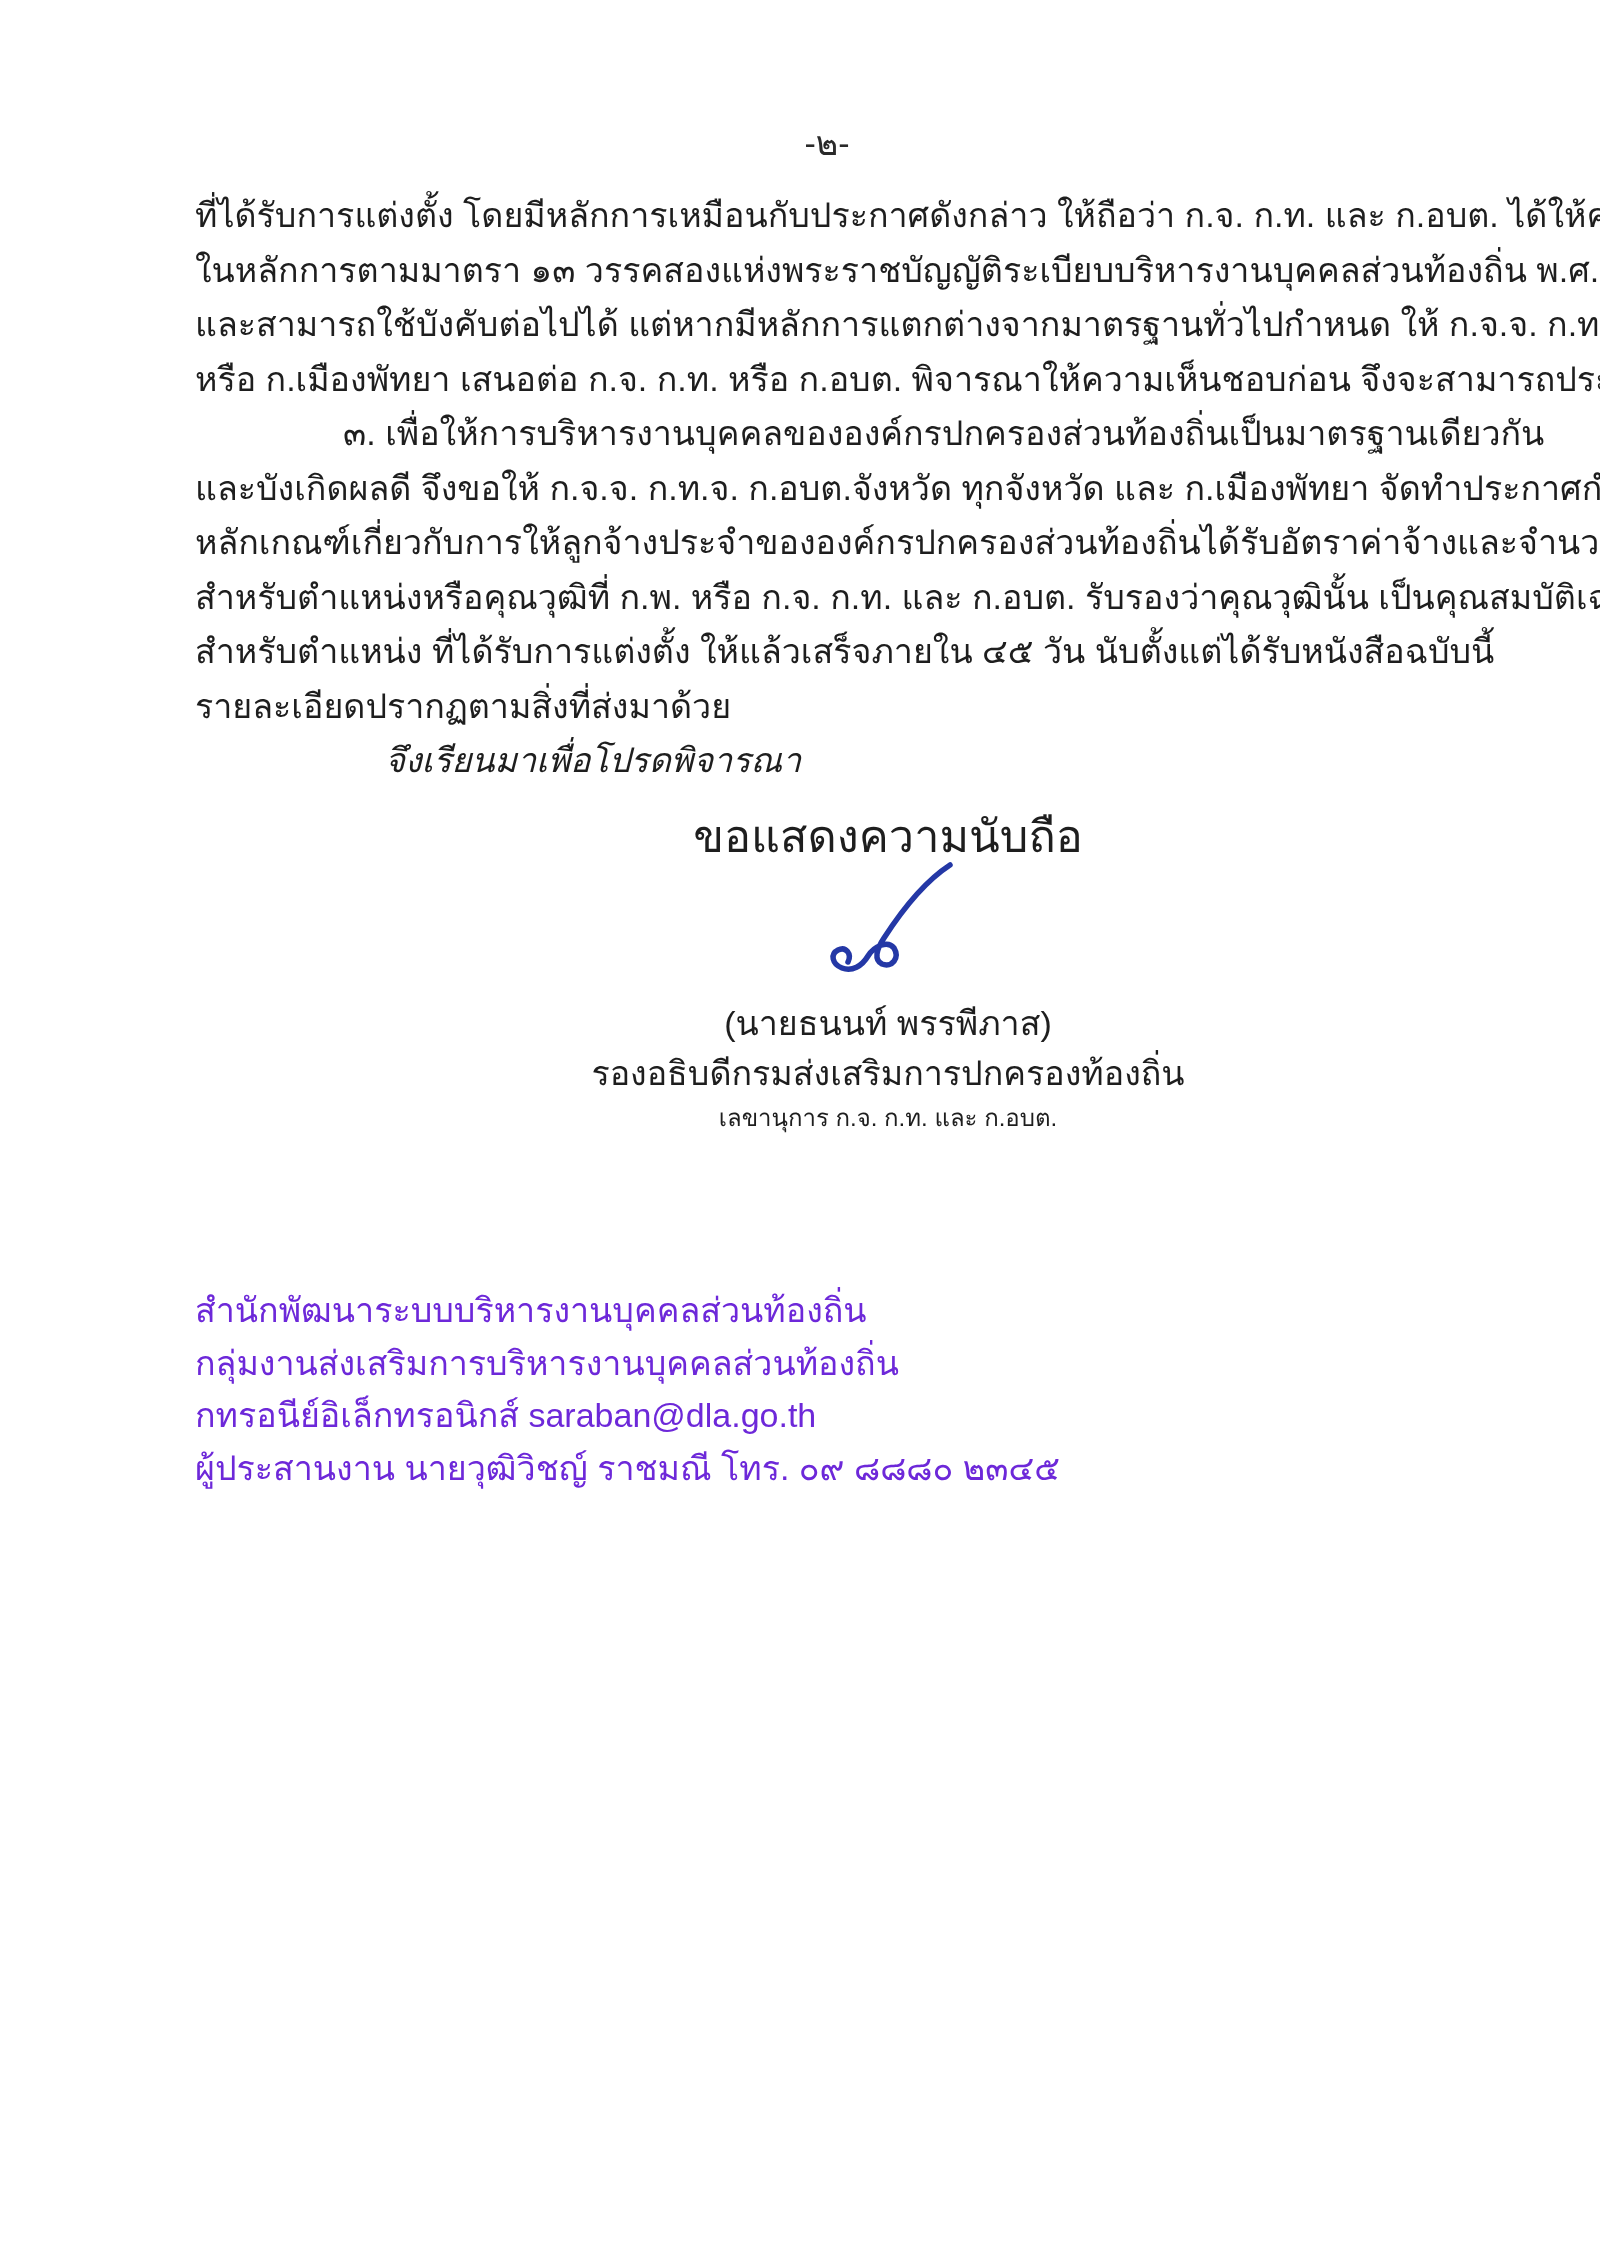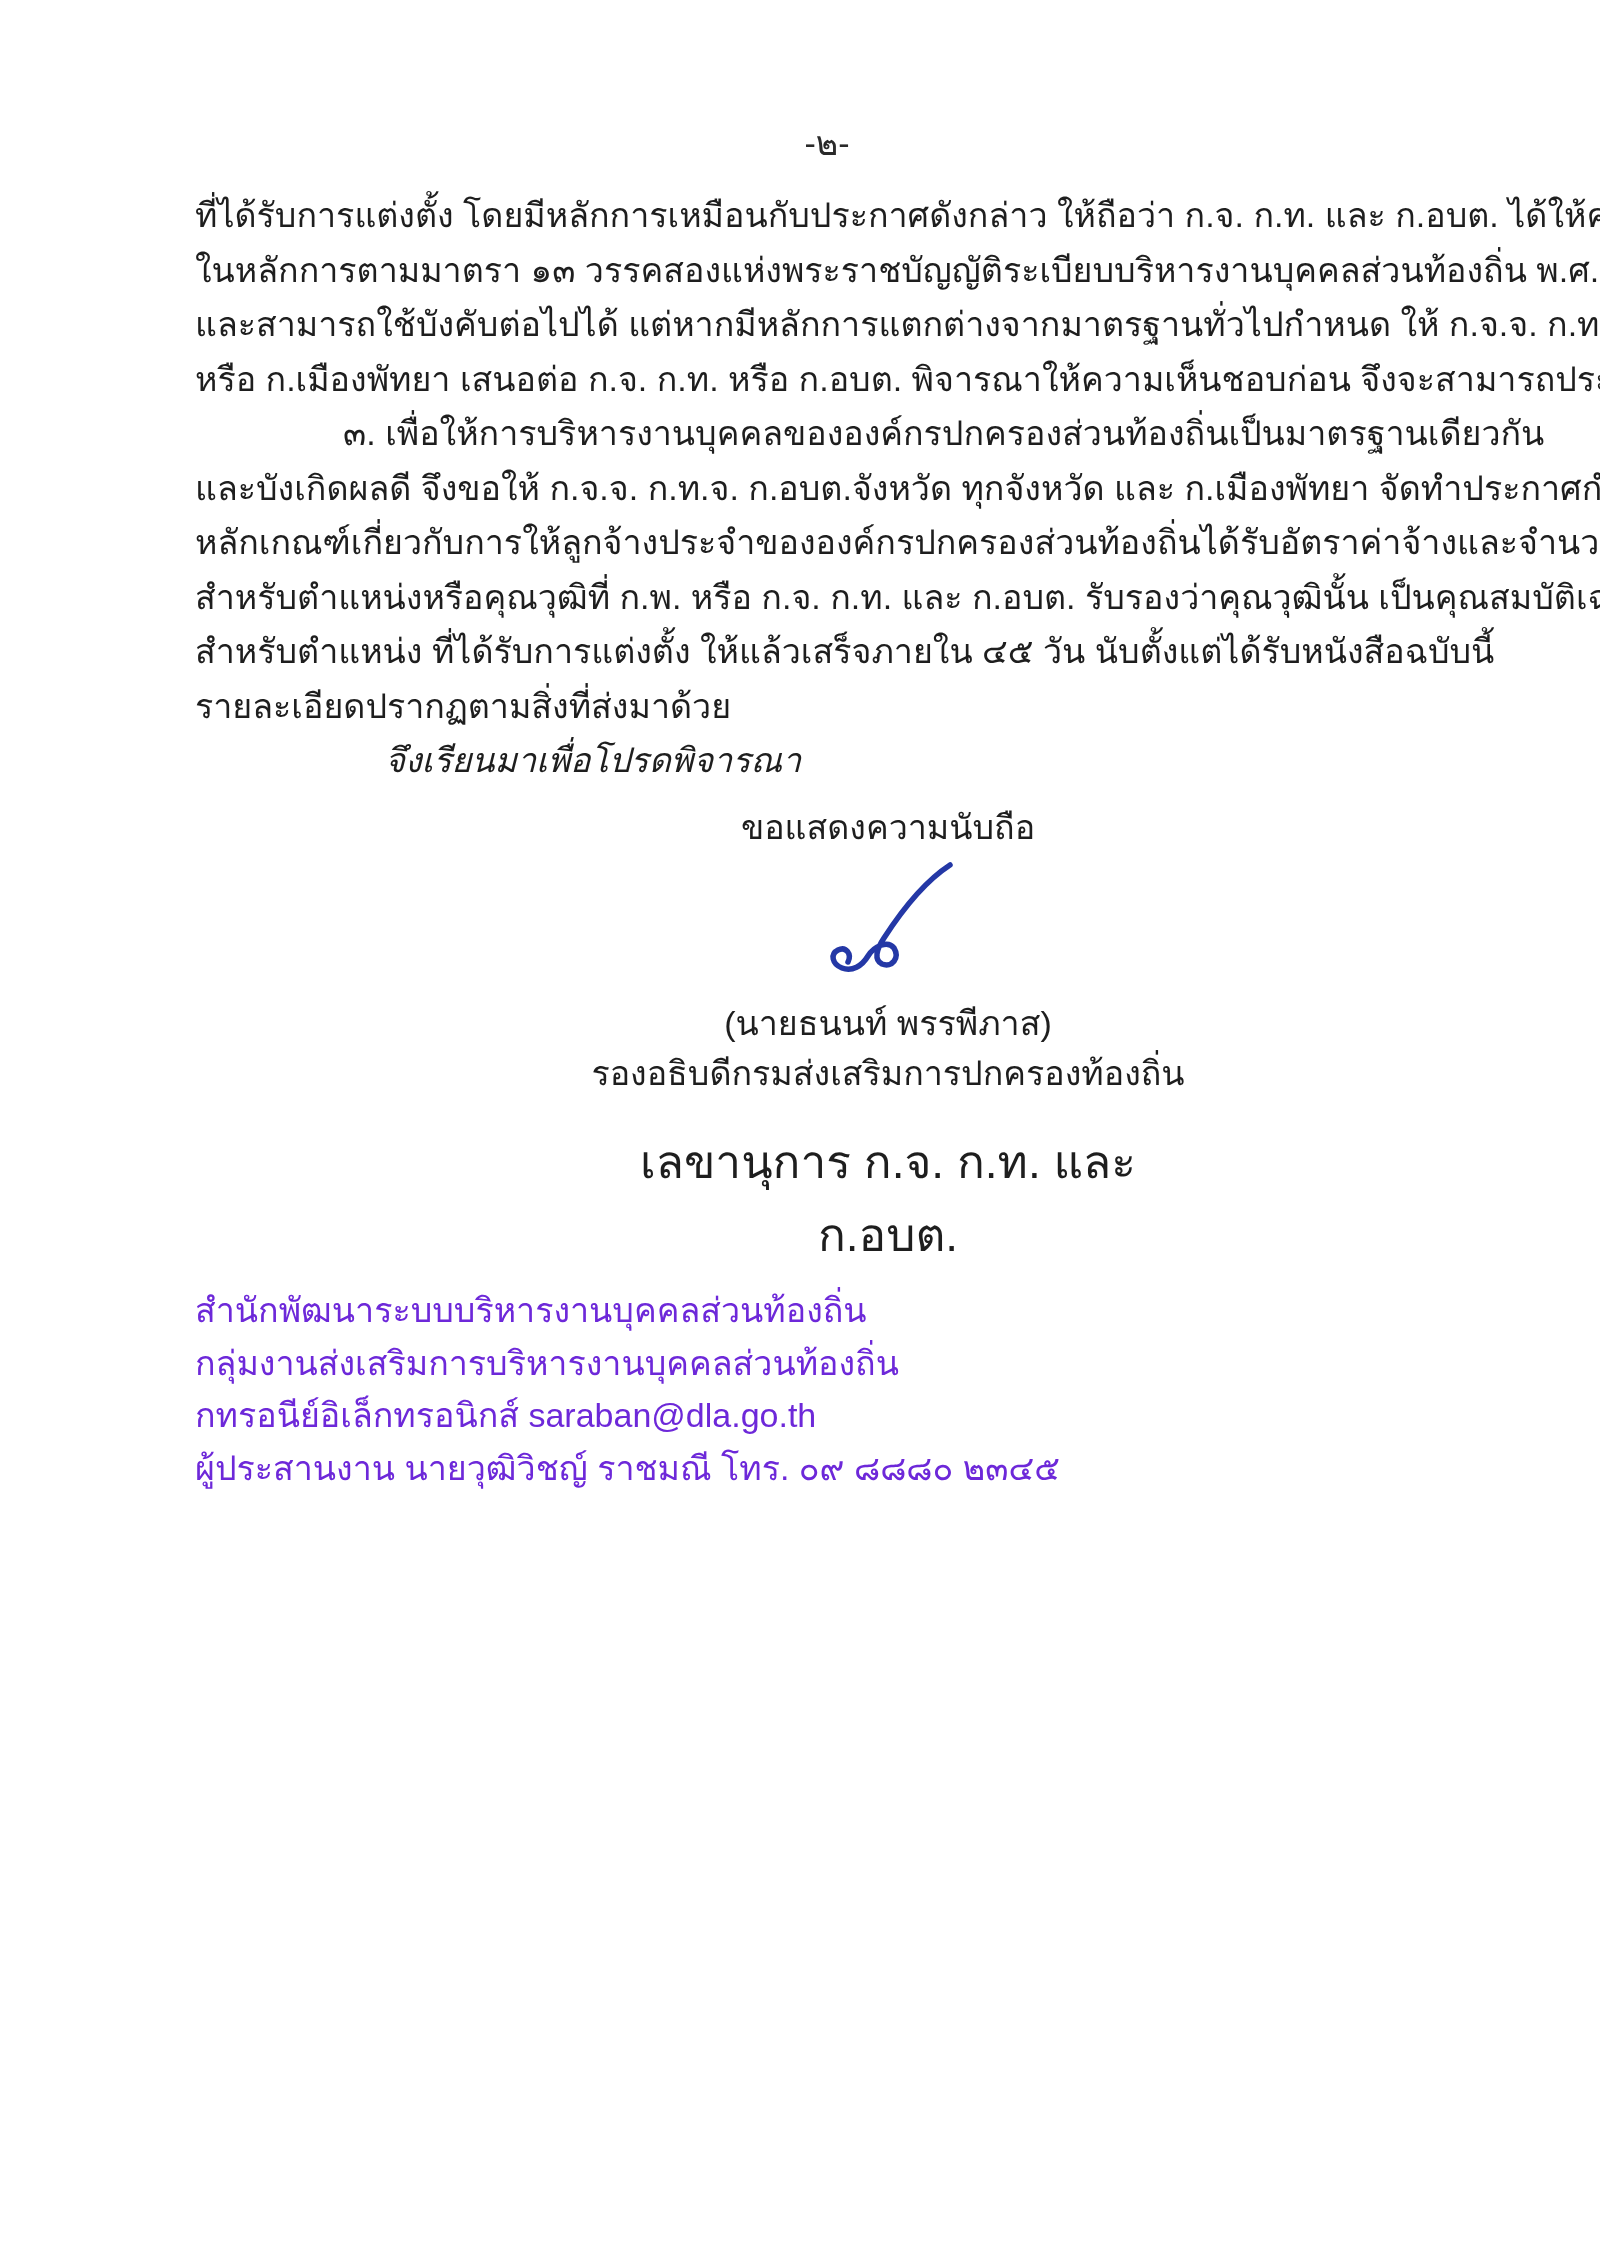--- a/index.html
+++ b/index.html
@@ -33,21 +33,21 @@
   }
   .body-line { height: 54.5px; white-space: nowrap; }
   .body-line.indent-section { padding-left: 148px; }
   .closing-line { height: 54.5px; padding-left: 190px; white-space: nowrap; font-style: italic; }
   .salutation {
     position: absolute;
     left: 588px;
     top: 800px;
     width: 600px;
     text-align: center;
-    font-size: 34px;
+    font-size: 45px;
   }
   .signature-wrap {
     position: absolute;
     left: 818px;
     top: 856px;
     width: 142px;
     height: 132px;
   }
   .signer-name {
     position: absolute;
@@ -64,22 +64,21 @@
     width: 700px;
     text-align: center;
     font-size: 34px;
   }
   .signer-role {
     position: absolute;
     left: 588px;
     top: 1098px;
     width: 600px;
     text-align: center;
-    font-size: 46px;
-    margin-top: 27px;
+    font-size: 24px;
   }
   .footer-block {
     position: absolute;
     left: 195px;
     top: 1284px;
     width: 1100px;
     font-size: 34px;
     line-height: 52.5px;
     color: #6d28d9;
   }

